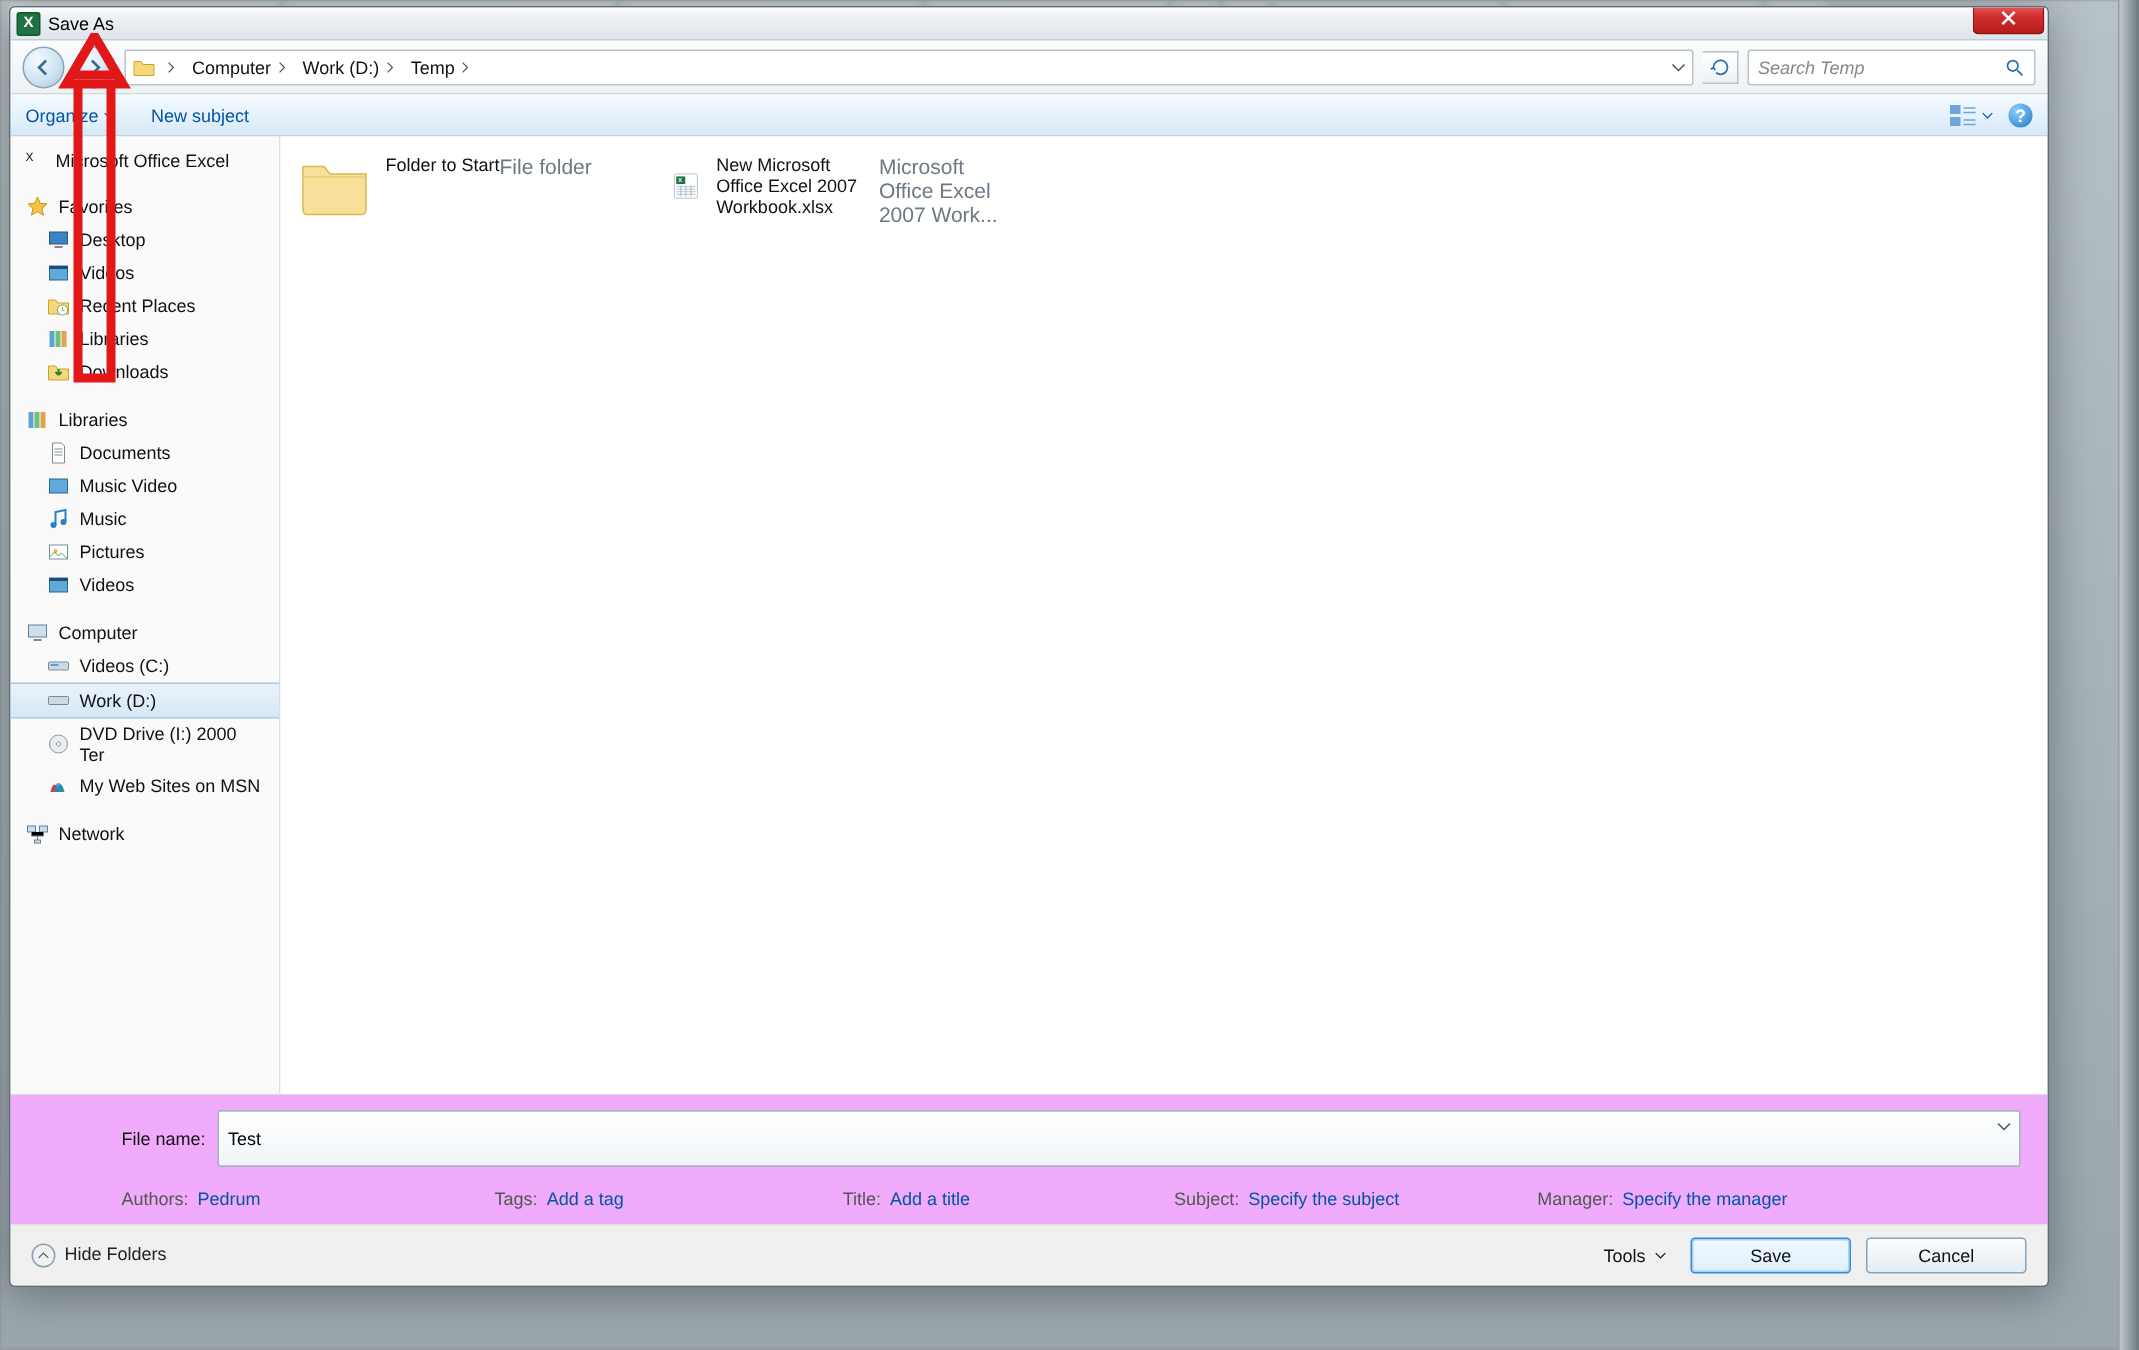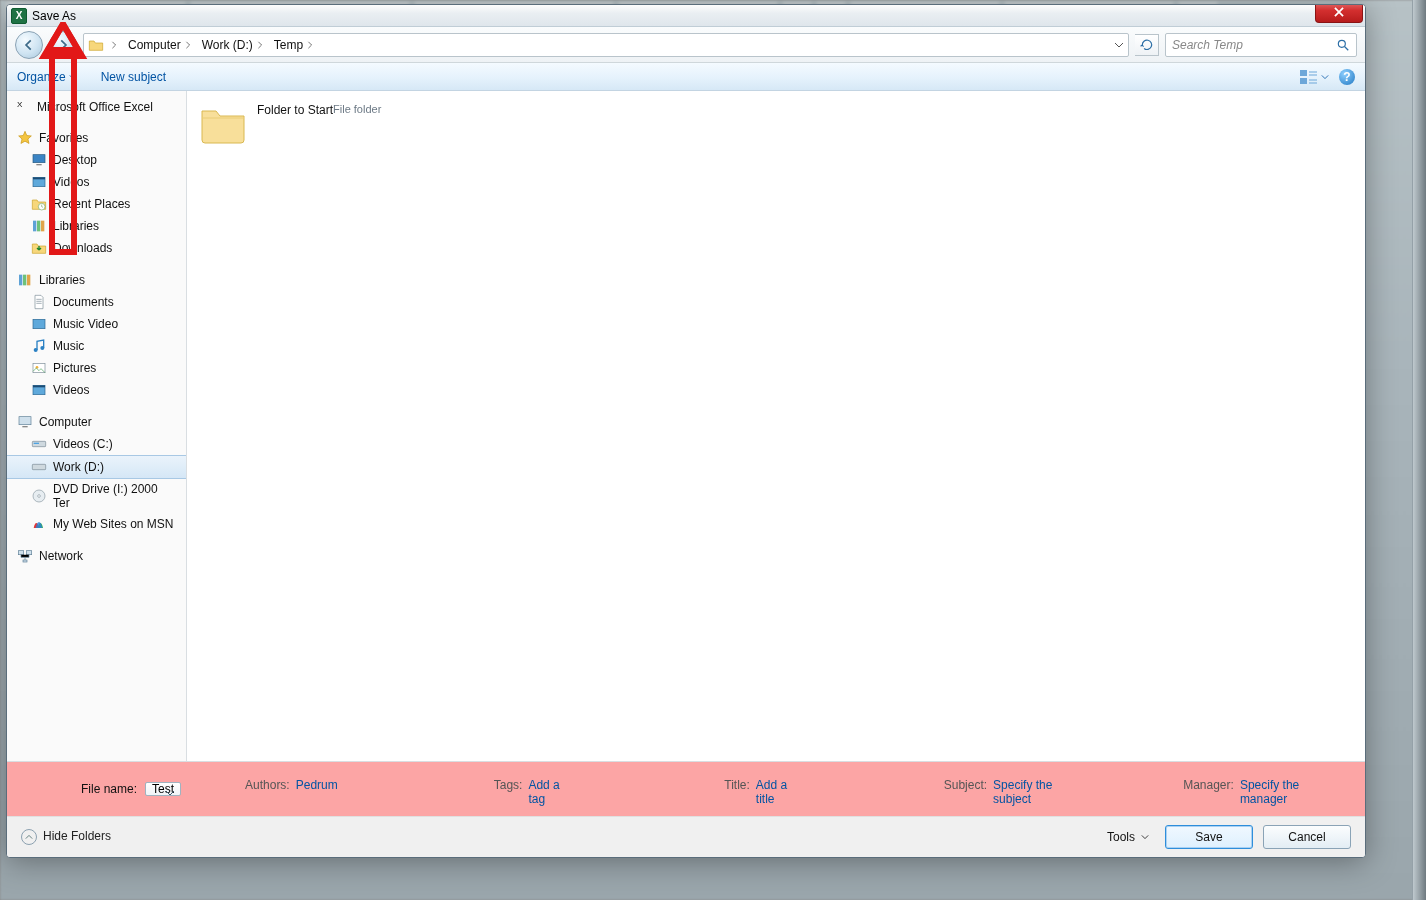--- a/index.html
+++ b/index.html
@@ -88,37 +88,37 @@
   .navhdr{display:flex;align-items:center;gap:6px;padding:3px 10px;color:#111}
   .navitem{display:flex;align-items:center;gap:6px;padding:3px 10px 3px 24px;color:#111}
   .navitem.sel{background:linear-gradient(#eaf3fb,#d5e7f6);border:1px solid #a8c8e4;border-left:none;border-right:none}
   .nicon{width:16px;height:16px;flex:0 0 16px}
 
   .content{flex:1;background:#fff;padding:8px;display:flex;align-items:flex-start;gap:8px;flex-wrap:wrap}
   .tile{display:flex;gap:10px;width:240px;padding:4px}
   .tile .big{width:48px;height:42px}
   .tile .txt{display:flex;flex-direction:row}
   .tile .txt .t1{color:#111}
-  .tile .txt .t2{color:#6c7985;font-size:11px}
-
-  .bottom{background:#fca5a5;padding:10px 18px 10px 18px;display:flex;gap:8px}
+  .tile .txt .t2{color:#6c7985;font-size:14px}
+
+  .bottom{background:#f0abfc;padding:10px 18px 10px 18px;display:flex;flex-direction:column;gap:8px}
   .row{display:flex;align-items:center;gap:8px}
   .lbl{width:112px;text-align:right;color:#111}
-  .combo{flex:1;height:14px;border:1px solid #9fb3c0;border-radius:2px;background:linear-gradient(#fff,#f0f4f7);display:flex;align-items:center;padding:0 6px;position:relative}
+  .combo{flex:1;height:38px;border:1px solid #9fb3c0;border-radius:2px;background:linear-gradient(#fff,#f0f4f7);display:flex;align-items:center;padding:0 6px;position:relative}
   .combo .dd{position:absolute;right:2px;top:2px;width:16px;height:16px;display:flex;align-items:center;justify-content:center;color:#3d5769}
   .metarow{display:flex;gap:36px;padding:6px 0 0 56px;color:#555}
   .metarow .pair{display:flex;gap:6px}
   .metarow a{color:#0354a3;text-decoration:none}
 
   .footer{display:flex;align-items:center;padding:8px 14px;background:#f0f0f0;border-top:1px solid #e0e0e0}
   .hidef{display:flex;align-items:flex-start;gap:6px;color:#222}
   .hidef .circ{width:16px;height:16px;border:1px solid #8ca1b0;border-radius:50%;display:flex;align-items:center;justify-content:center;color:#466}
   .footer .spacer{flex:1}
   .tools{display:flex;align-items:center;gap:6px;color:#111;margin-right:16px}
-  .btn{height:24px;width:88px;border:1px solid #8aa3b6;border-radius:3px;background:linear-gradient(#fbfdfe,#e3edf4);display:flex;align-items:center;justify-content:center;color:#111}
+  .btn{height:24px;width:107px;border:1px solid #8aa3b6;border-radius:3px;background:linear-gradient(#fbfdfe,#e3edf4);display:flex;align-items:center;justify-content:center;color:#111}
   .btn.primary{border-color:#2e8edb;box-shadow:inset 0 0 0 1px #aad1f2;background:linear-gradient(#f0f8ff,#def0fe)}
 
   
   .arrow{position:absolute;left:28px;top:22px;pointer-events:none;z-index:50}
 
   
   .i-folder{fill:#f7d77b;stroke:#caa329}
   .i-fav{fill:#f4c542;stroke:#c79512}
 
   
@@ -391,20 +391,35 @@
       <div class="tile">
         <svg class="big" viewBox="0 0 48 42">
           <path d="M3 8h14l4 5h24v24a3 3 0 0 1-3 3H6a3 3 0 0 1-3-3z" fill="#f8df9a" stroke="#d9b851"></path>
           <path d="M3 15h42" stroke="#eacd76"></path>
         </svg>
         <div class="txt">
           <span class="t1">Folder to Start</span>
           <span class="t2">File folder</span>
         </div>
       </div>
+      <div class="tile">
+        <svg class="big" viewBox="0 0 48 42">
+          <rect x="6" y="2" width="36" height="38" rx="2" fill="#fff" stroke="#8aa3b6"></rect>
+          <rect x="9" y="6" width="14" height="12" fill="#1f7244"></rect>
+          <text x="12" y="15" fill="#fff" font-size="9" font-weight="bold">X</text>
+          <g stroke="#8aa3b6">
+            <path d="M9 22h30M9 26h30M9 30h30M9 34h30"></path>
+            <path d="M16 20v18M24 20v18M32 20v18"></path>
+          </g>
+        </svg>
+        <div class="txt">
+          <span class="t1">New Microsoft Office Excel 2007 Workbook.xlsx</span>
+          <span class="t2">Microsoft Office Excel 2007 Work...</span>
+        </div>
+      </div>
     </div>
   </div>
 
   <div class="bottom">
     <div class="row">
       <div class="lbl">File name:</div>
       <div class="combo">
         <span>Test</span>
         <span class="dd">
             <svg width="10" height="10" viewBox="0 0 10 10">

